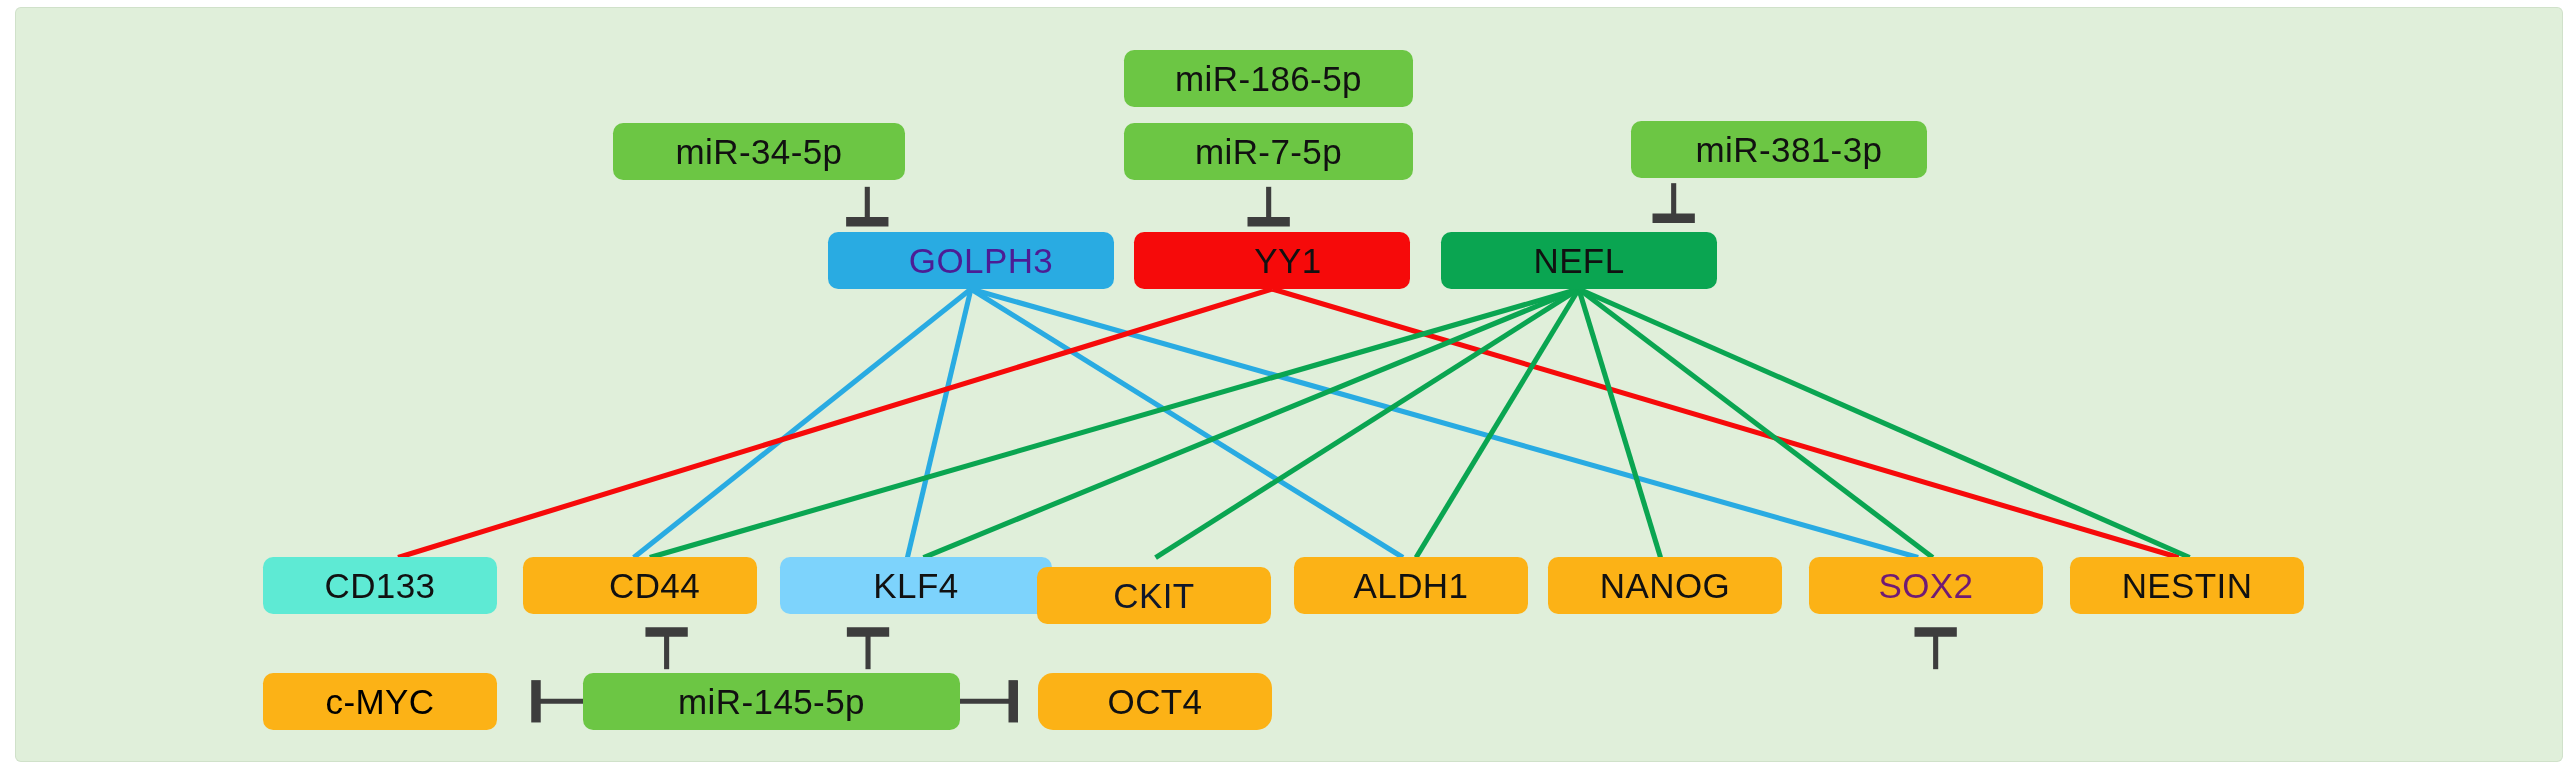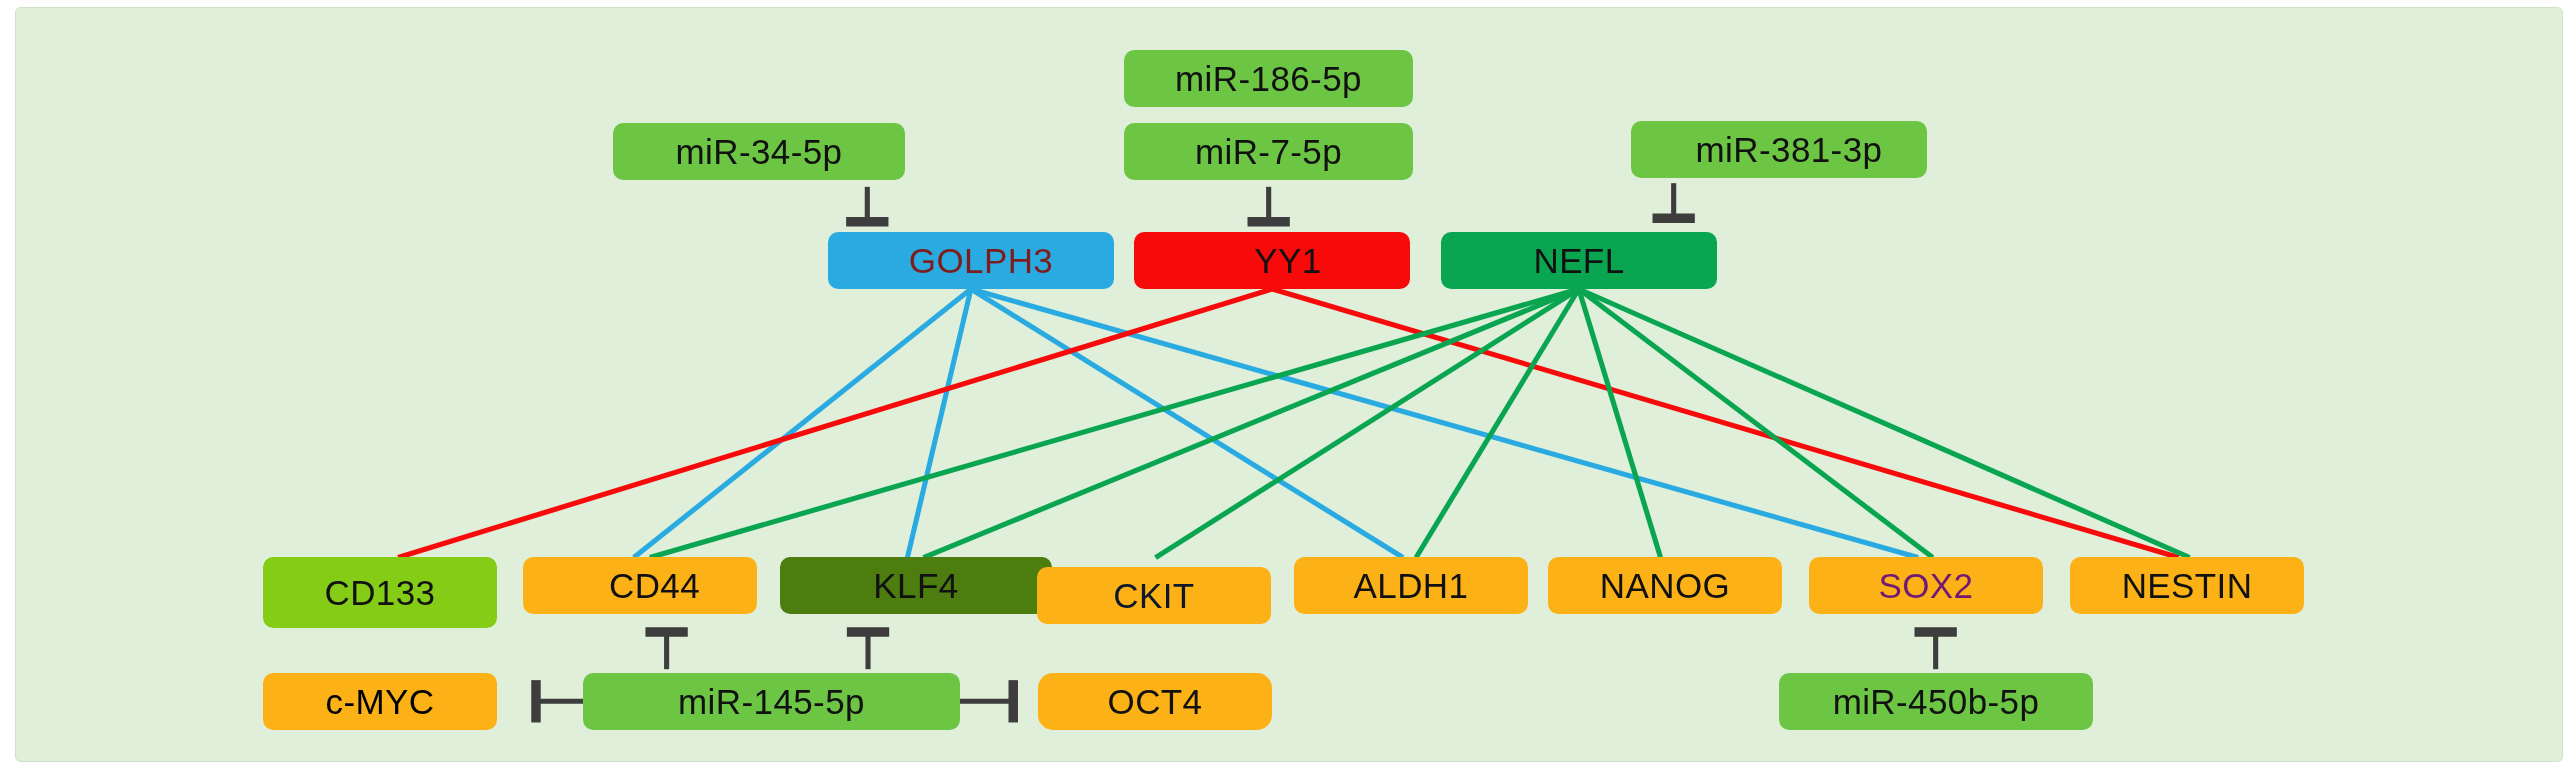--- a/index.html
+++ b/index.html
@@ -75,29 +75,28 @@
       <line x1="799" y1="961" x2="734" y2="961" stroke="#3d3d3d" stroke-width="7"></line>
       <line x1="734" y1="932" x2="734" y2="990" stroke="#3d3d3d" stroke-width="13"></line>
       <line x1="1312" y1="961" x2="1388" y2="961" stroke="#3d3d3d" stroke-width="7"></line>
       <line x1="1388" y1="932" x2="1388" y2="990" stroke="#3d3d3d" stroke-width="13"></line>
     </svg>
 
 <div class="node" style="left: 1124px; top: 50px; width: 289px; height: 57px; background: rgb(108, 198, 68); color: rgb(17, 17, 17);">miR-186-5p</div>
     <div class="node" style="left: 613px; top: 123px; width: 292px; height: 57px; background: rgb(108, 198, 68); color: rgb(17, 17, 17);">miR-34-5p</div>
     <div class="node" style="left: 1124px; top: 123px; width: 289px; height: 57px; background: rgb(108, 198, 68); color: rgb(17, 17, 17);">miR-7-5p</div>
     <div class="node" style="left: 1631px; top: 121px; width: 296px; height: 57px; background: rgb(108, 198, 68); color: rgb(17, 17, 17); padding-left: 20px;">miR-381-3p</div>
-    <div class="node" style="left: 828px; top: 232px; width: 286px; height: 57px; background: rgb(41, 171, 226); color: #7f1d1d; padding-left: 20px;">GOLPH3</div>
+    <div class="node" style="left: 828px; top: 232px; width: 286px; height: 57px; background: rgb(41, 171, 226); color: #4c1d95; padding-left: 20px;">GOLPH3</div>
     <div class="node" style="left: 1134px; top: 232px; width: 276px; height: 57px; background: rgb(246, 10, 10); color: rgb(17, 17, 17); padding-left: 32px;">YY1</div>
     <div class="node" style="left: 1441px; top: 232px; width: 276px; height: 57px; background: rgb(10, 165, 81); color: rgb(17, 17, 17);">NEFL</div>
-    <div class="node" style="left: 263px; top: 557px; width: 234px; height: 71px; background: #84cc16; color: rgb(17, 17, 17);">CD133</div>
+    <div class="node" style="left: 263px; top: 557px; width: 234px; height: 57px; background: #5eead4; color: rgb(17, 17, 17);">CD133</div>
     <div class="node" style="left: 523px; top: 557px; width: 234px; height: 57px; background: rgb(252, 178, 22); color: rgb(17, 17, 17); padding-left: 29px;">CD44</div>
-    <div class="node" style="left: 780px; top: 557px; width: 272px; height: 57px; background: #4d7c0f; color: rgb(17, 17, 17);">KLF4</div>
+    <div class="node" style="left: 780px; top: 557px; width: 272px; height: 57px; background: #7dd3fc; color: rgb(17, 17, 17);">KLF4</div>
     <div class="node" style="left: 1037px; top: 567px; width: 234px; height: 57px; background: rgb(252, 178, 22); color: #0f172a;">CKIT</div>
     <div class="node" style="left: 1294px; top: 557px; width: 234px; height: 57px; background: rgb(252, 178, 22); color: rgb(17, 17, 17);">ALDH1</div>
     <div class="node" style="left: 1548px; top: 557px; width: 234px; height: 57px; background: rgb(252, 178, 22); color: rgb(17, 17, 17);">NANOG</div>
     <div class="node" style="left: 1809px; top: 557px; width: 234px; height: 57px; background: rgb(252, 178, 22); color: #701a75;">SOX2</div>
     <div class="node" style="left: 2070px; top: 557px; width: 234px; height: 57px; background: rgb(252, 178, 22); color: rgb(17, 17, 17);">NESTIN</div>
     <div class="node" style="left: 263px; top: 673px; width: 234px; height: 57px; background: rgb(252, 178, 22); color: #000000;">c-MYC</div>
     <div class="node" style="left: 583px; top: 673px; width: 377px; height: 57px; background: rgb(108, 198, 68); color: rgb(17, 17, 17);">miR-145-5p</div>
     <div class="node" style="left: 1038px; top: 673px; width: 234px; height: 57px; background: rgb(252, 178, 22); color: rgb(17, 17, 17); border-radius: 15px;">OCT4</div>
-    <div class="node" style="left: 1779px; top: 673px; width: 314px; height: 57px; background: rgb(108, 198, 68); color: rgb(17, 17, 17);">miR-450b-5p</div>
   </div>
 
 
 </body></html>

